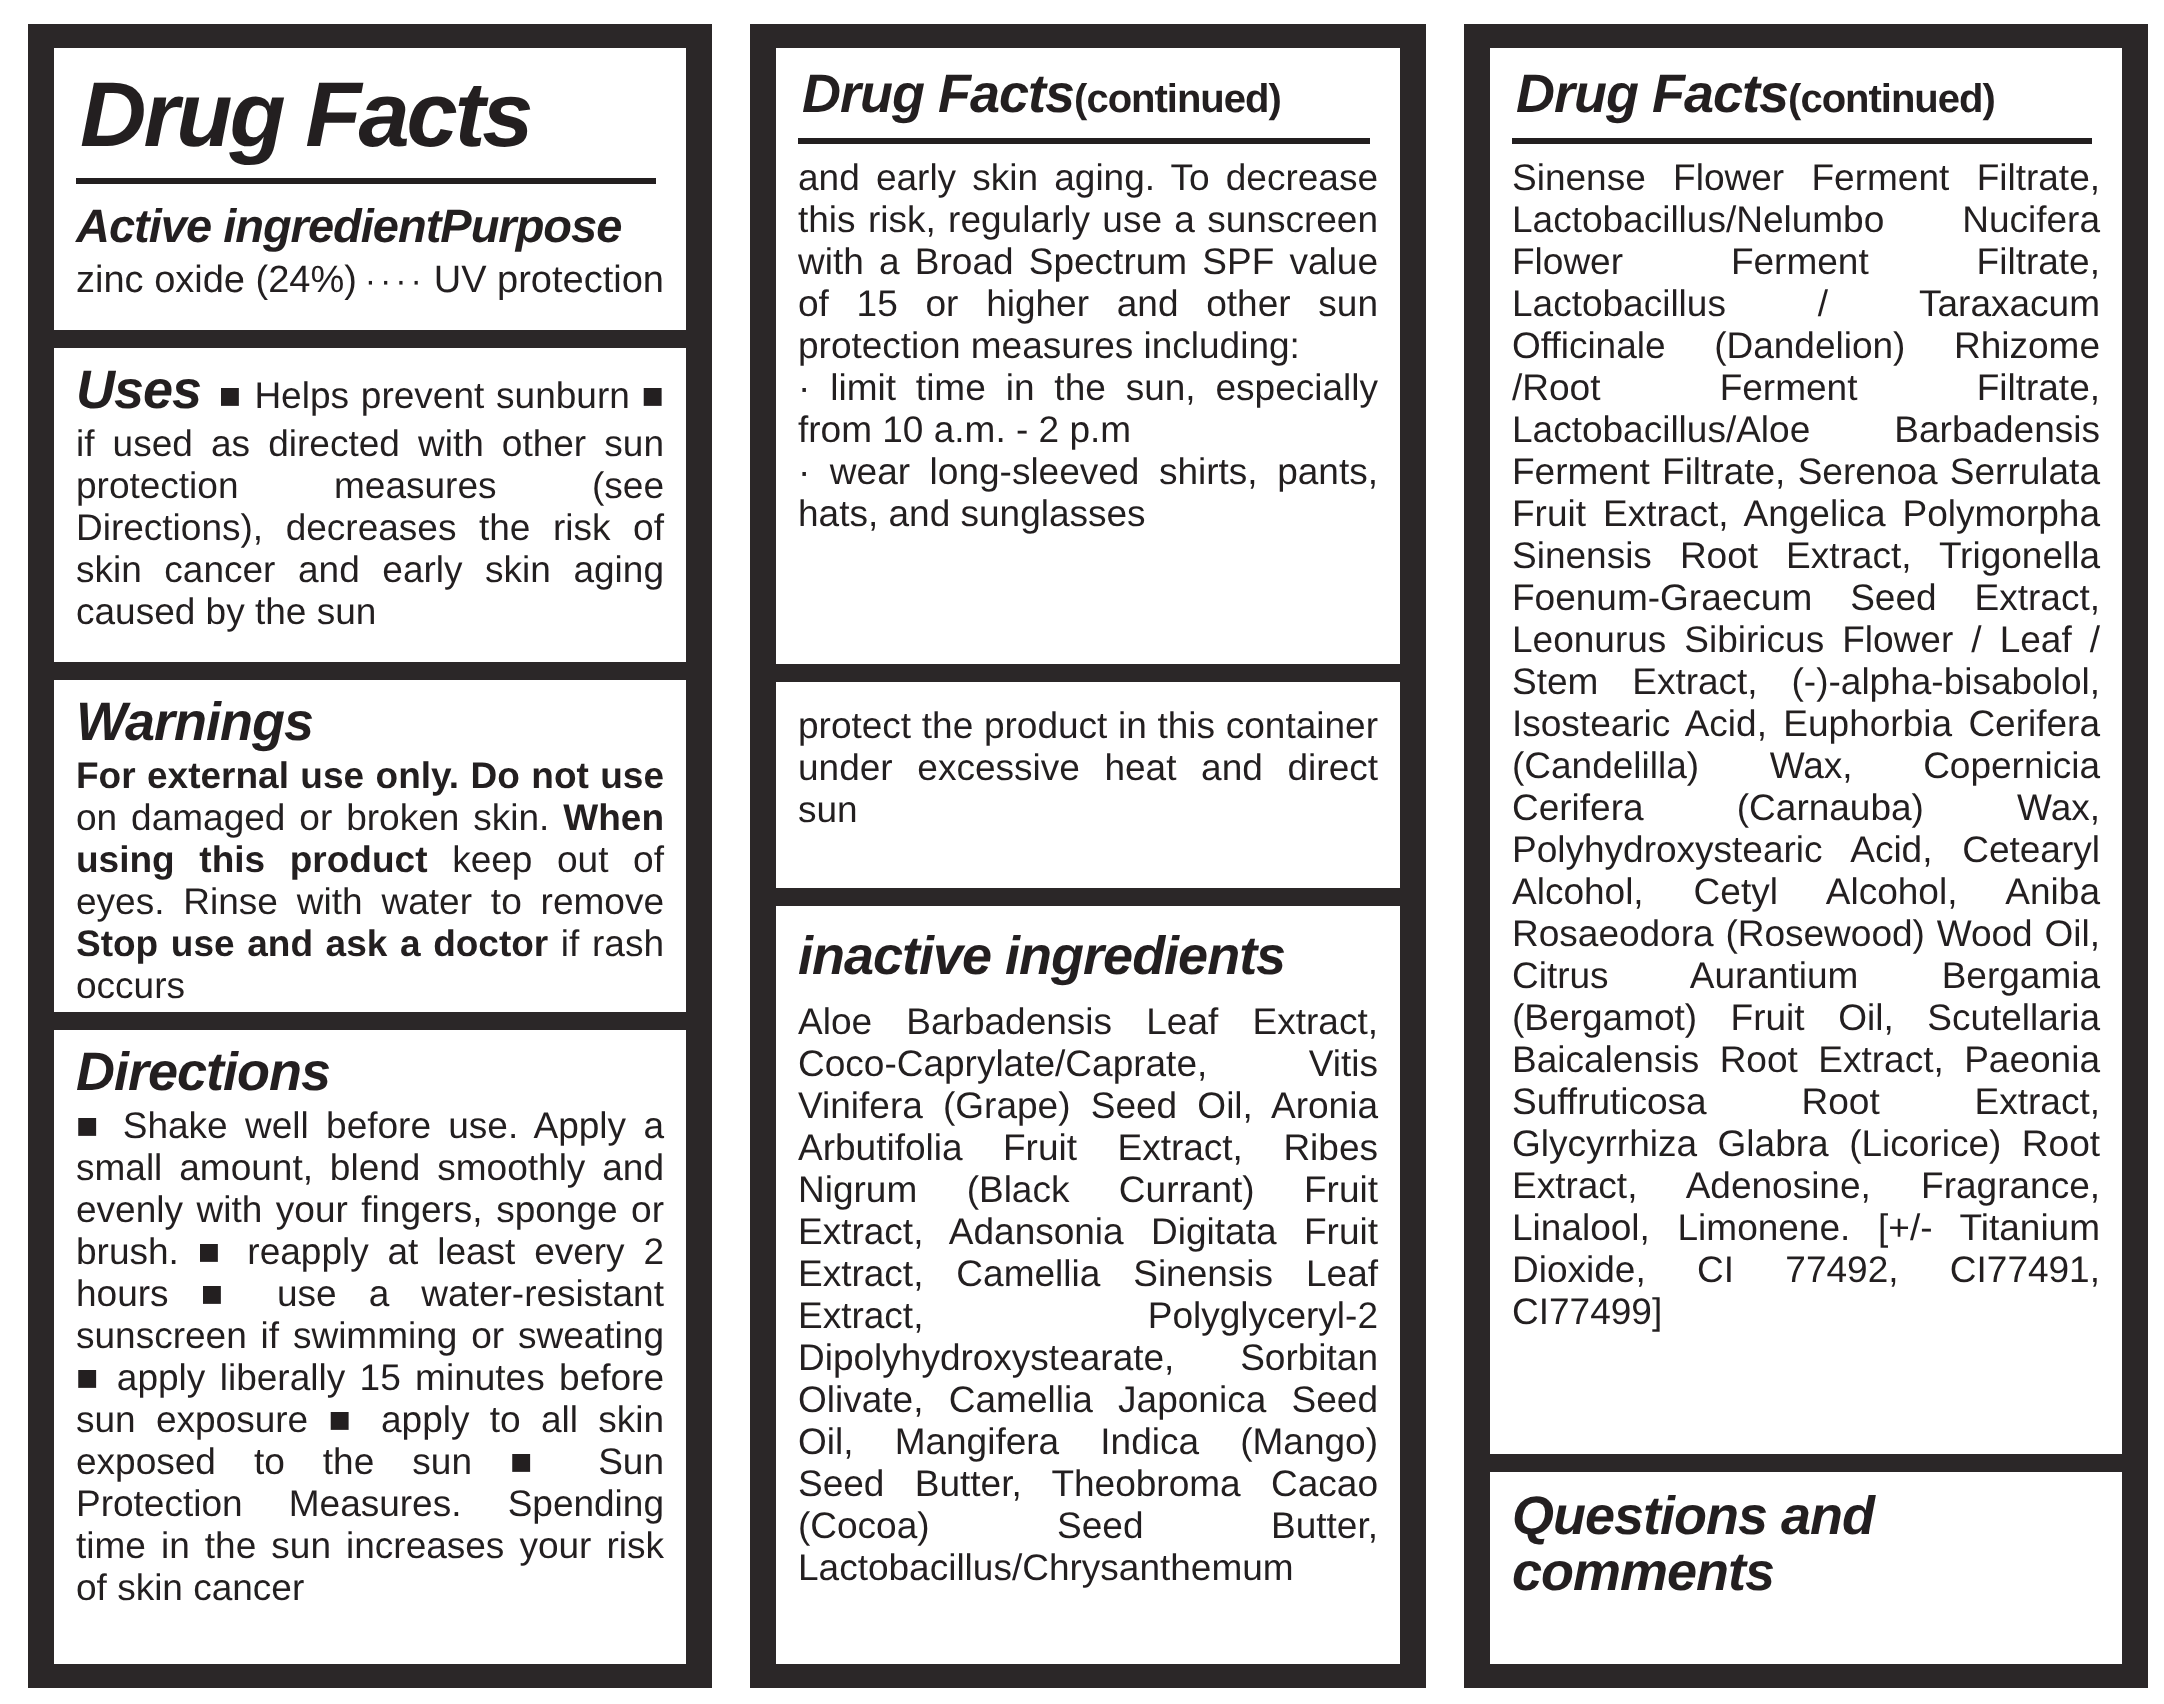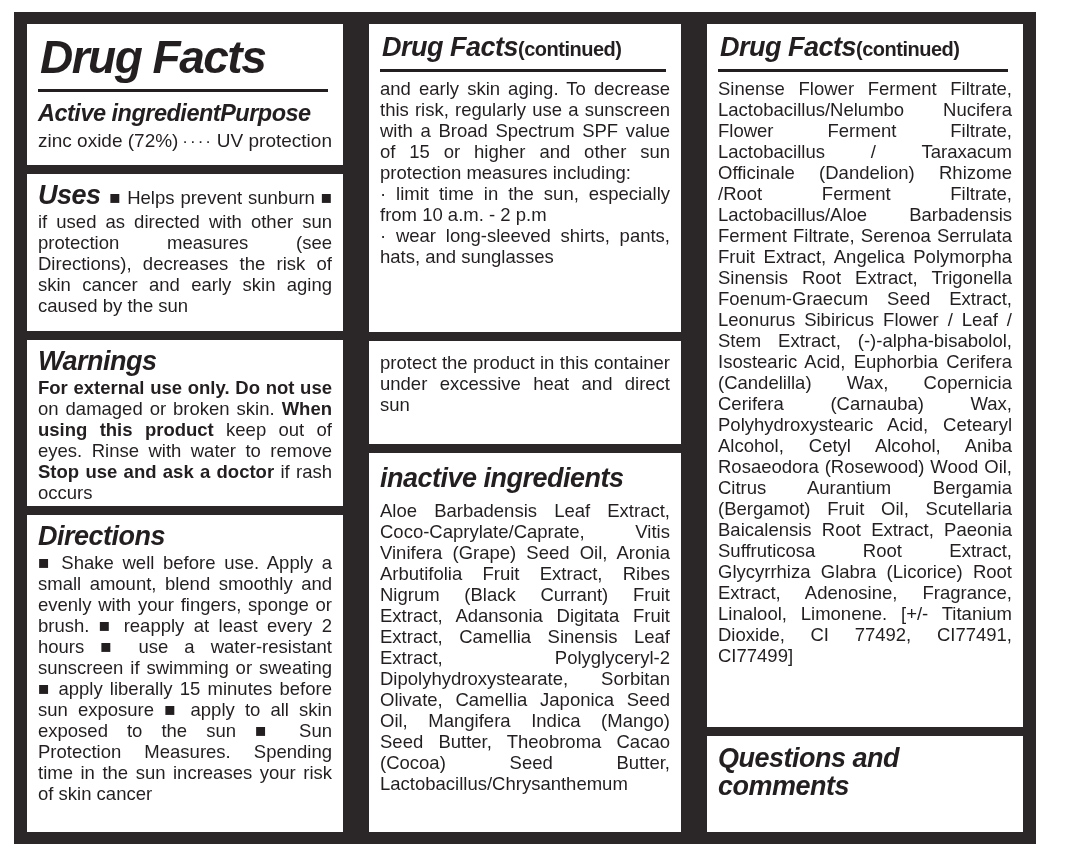--- a/index.html
+++ b/index.html
@@ -5,20 +5,21 @@
   * { box-sizing: border-box; margin: 0; padding: 0; }
   html, body {
     width: 1082px; height: 852px;
     background: #ffffff;
     font-family: "Liberation Sans", sans-serif;
     color: #231f20;
     overflow: hidden;
   }
   .sheet {
     display: flex;
+    gap: 19px;
     padding: 12px 9px 8px 14px;
     width: 1082px; height: 852px;
   }
   .col {
     background: #2b2728;
     height: 832px;
     padding: 12px 13px;
     display: flex;
     flex-direction: column;
     gap: 9px;
@@ -100,21 +101,21 @@
 
   <div class="col col-1">
     <div class="box" style="height:141px;">
       <div class="df-title">Drug Facts</div>
       <div class="rule"></div>
       <div class="ai-row">
         <span>Active ingredient</span>
         <span>Purpose</span>
       </div>
       <div class="zinc-row">
-        <span>zinc oxide (72%)</span>
+        <span>zinc oxide (24%)</span>
         <span class="dots">····</span>
         <span>UV protection</span>
       </div>
     </div>
 
     <div class="box" style="height:157px;">
       <p class="body j"><span class="h inline-h">Uses</span><span>■ Helps prevent sunburn ■ if used as directed with other sun protection measures (see Directions), decreases the risk of skin cancer and early skin aging caused by the sun</span></p>
     </div>
 
     <div class="box" style="height:166px;">

